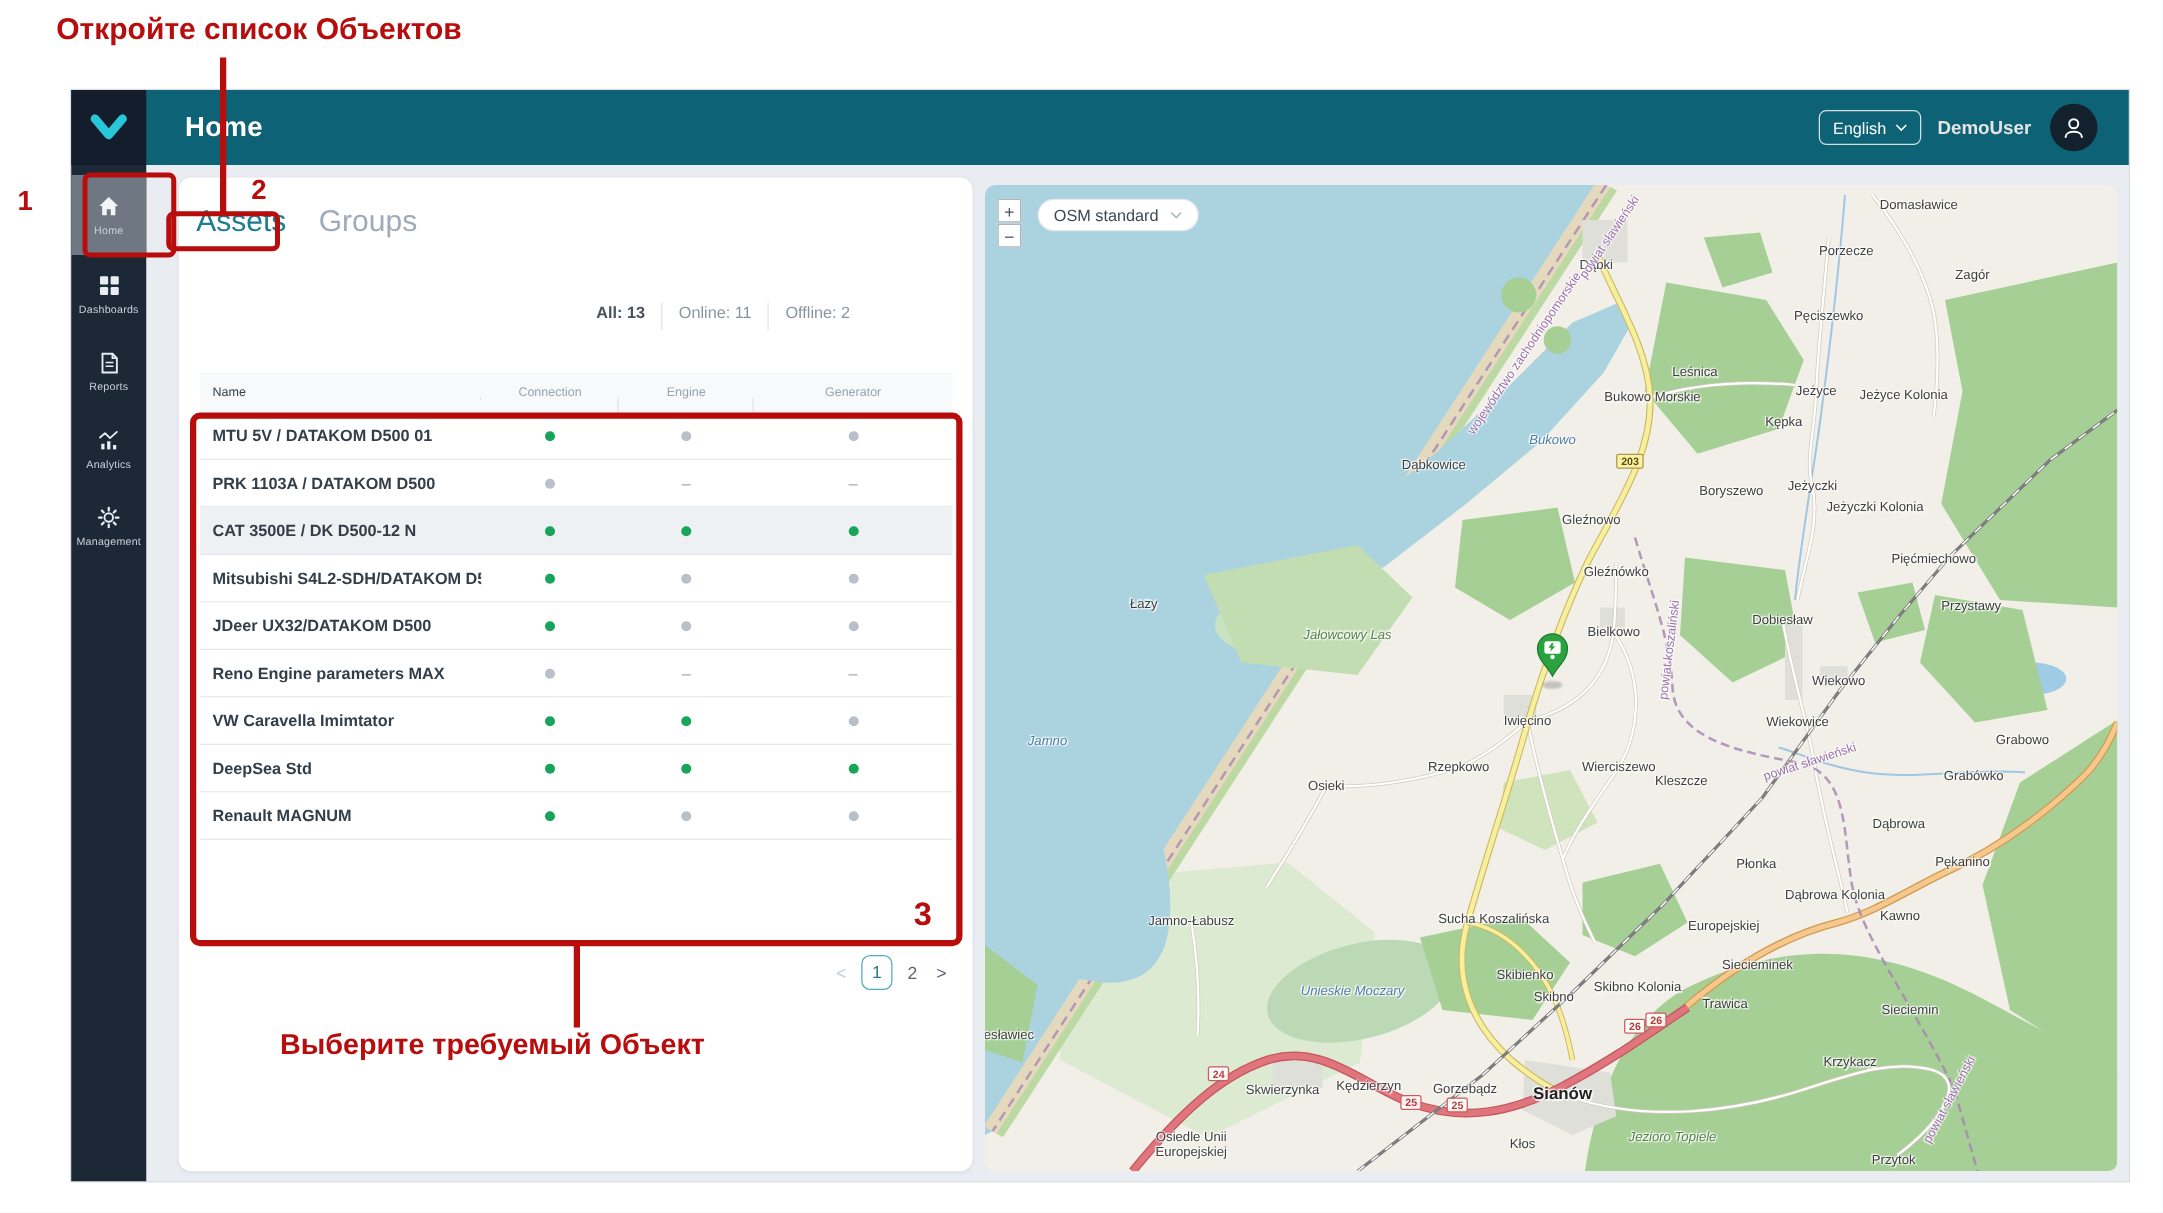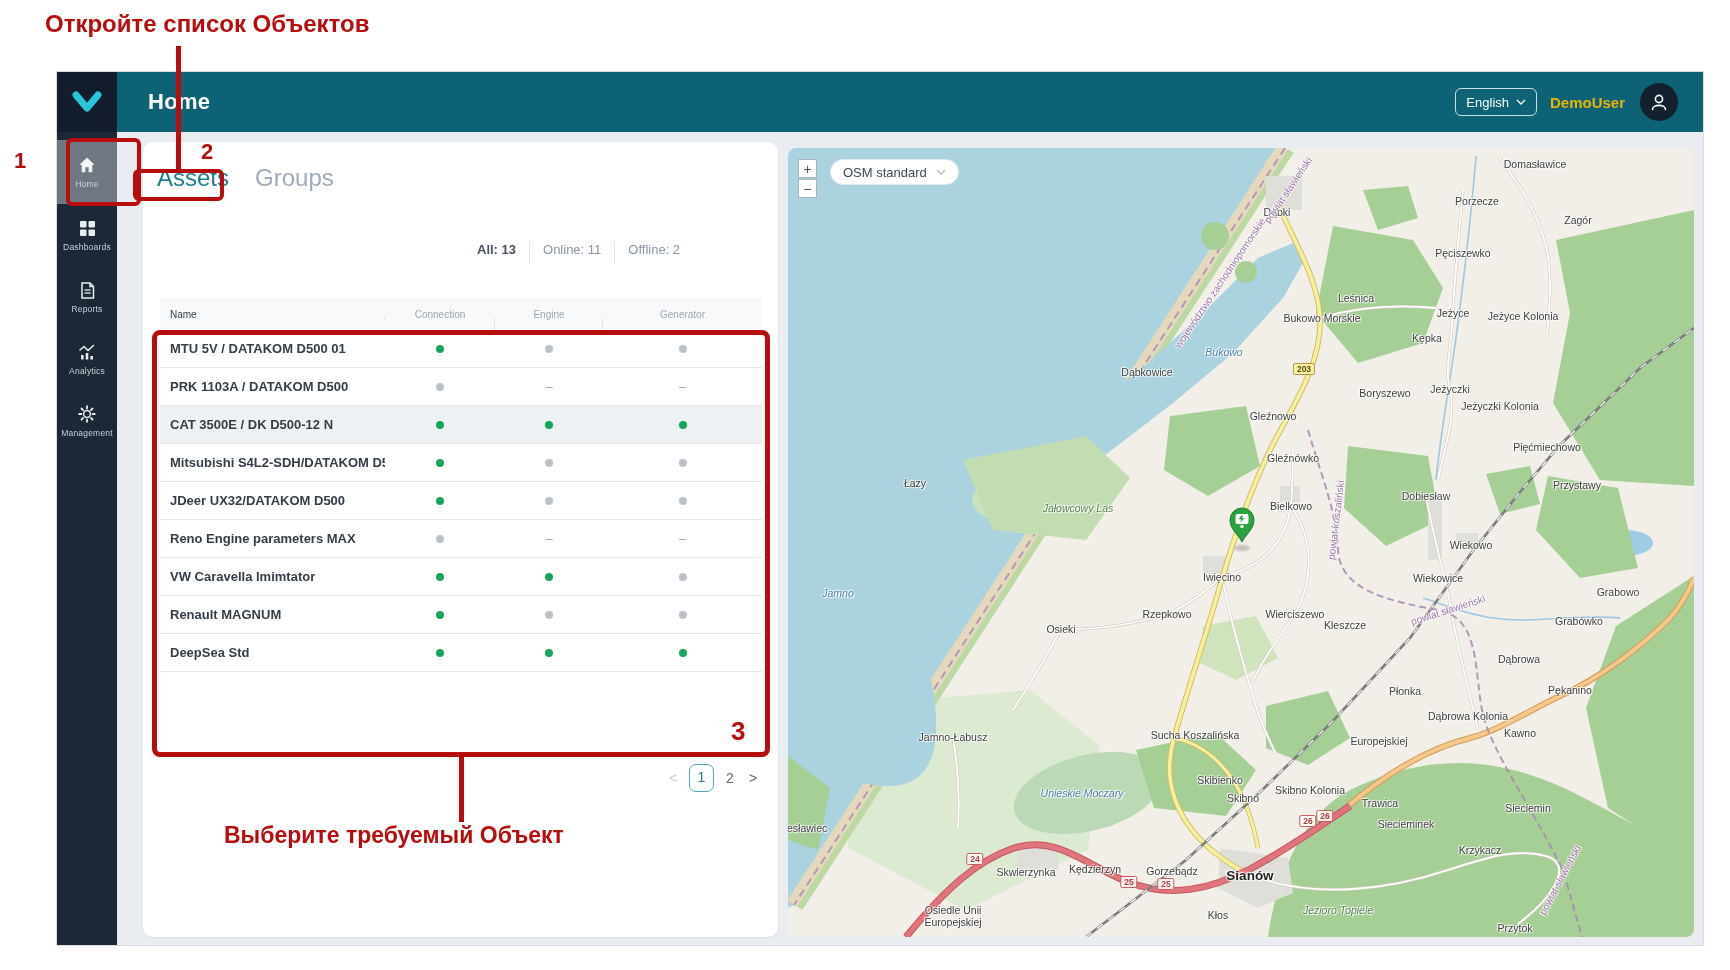--- a/index.html
+++ b/index.html
@@ -29,21 +29,21 @@
   
   .topbar { position:absolute; left:0; top:0; width:100%; height:60px; background:#0d6375; }
   .logo { position:absolute; left:0; top:0; width:60px; height:60px; background:#131d2b;
           display:flex; align-items:center; justify-content:center; }
   .app-title { position:absolute; left:91px; top:0; height:60px; display:flex; align-items:center;
                color:#fff; font-size:22px; font-weight:600; letter-spacing:.3px; }
   .lang-btn { position:absolute; right:166px; top:16px; height:28px; padding:0 10px;
               background:transparent; border:1px solid rgba(255,255,255,.8); border-radius:6px;
               color:#fff; font-size:13px; font-family:inherit; display:flex; align-items:center; gap:7px; cursor:pointer; }
   .user-name { position:absolute; right:78px; top:0; height:60px; display:flex; align-items:center;
-               color:#eab308; font-size:15px; font-weight:600;margin-left:48px; }
+               color:#e5e5e5; font-size:15px; font-weight:600;margin-left:48px; }
   .avatar { position:absolute; right:25px; top:11px; width:38px; height:38px; border-radius:50%;
             background:#13202e; display:flex; align-items:center; justify-content:center; }
 
   
   .sidebar { position:absolute; left:0; top:60px; width:60px; height:813px; background:#1d2837; padding-top:8px; }
   .side-item { width:60px; height:62px; display:flex; flex-direction:column; align-items:center;
                justify-content:center; gap:4px; cursor:pointer; }
   .side-item.active { height:64px; background:#6f7882; }
   .side-item .lbl { font-size:8.5px; color:#c9d1d9; letter-spacing:.2px; }
   .side-item svg { display:block; }
@@ -283,30 +283,30 @@
             <div class="c-eng"><span class="dash">–</span></div>
             <div class="c-gen"><span class="dash">–</span></div>
           </div>
           <div class="t-row">
             <div class="c-name">VW Caravella Imimtator</div>
             <div class="c-conn"><span class="dot online"></span></div>
             <div class="c-eng"><span class="dot online"></span></div>
             <div class="c-gen"><span class="dot offline"></span></div>
           </div>
           <div class="t-row">
+            <div class="c-name">DeepSea Std</div>
+            <div class="c-conn"><span class="dot online"></span></div>
+            <div class="c-eng"><span class="dot online"></span></div>
+            <div class="c-gen"><span class="dot online"></span></div>
+          </div>
+          <div class="t-row">
             <div class="c-name">Renault MAGNUM</div>
             <div class="c-conn"><span class="dot online"></span></div>
             <div class="c-eng"><span class="dot offline"></span></div>
             <div class="c-gen"><span class="dot offline"></span></div>
-          </div>
-          <div class="t-row">
-            <div class="c-name">DeepSea Std</div>
-            <div class="c-conn"><span class="dot online"></span></div>
-            <div class="c-eng"><span class="dot online"></span></div>
-            <div class="c-gen"><span class="dot online"></span></div>
           </div>
         </div>
 
       <div class="pagination" id="pagination">
           <span class="pg prev">&lt;</span>
           <span class="pg page-btn active">1</span>
           <span class="pg page-btn">2</span>
           <span class="pg next">&gt;</span>
         </div>
     </div>
@@ -444,34 +444,34 @@
           <div class="map-label " style="left: 731px; top: 511px;">Dąbrowa</div>
           <div class="map-label " style="left: 617px; top: 543px;">Płonka</div>
           <div class="map-label " style="left: 782px; top: 542px;">Pękanino</div>
           <div class="map-label " style="left: 680px; top: 568px;">Dąbrowa Kolonia</div>
           <div class="map-label " style="left: 712px; top: 585px; padding-left: 40px;">Kawno</div>
           <div class="map-label " style="left: 407px; top: 587px;">Sucha Koszalińska</div>
           <div class="map-label " style="left: 591px; top: 593px;">Europejskiej</div>
           <div class="map-label " style="left: 432px; top: 632px;">Skibienko</div>
           <div class="map-label " style="left: 455px; top: 650px;">Skibno</div>
           <div class="map-label " style="left: 522px; top: 642px;">Skibno Kolonia</div>
-          <div class="map-label " style="left: 618px; top: 676px;">Siecieminek</div>
+          <div class="map-label " style="left: 618px; top: 624px;">Siecieminek</div>
           <div class="map-label " style="left: 592px; top: 655px;">Trawica</div>
           <div class="map-label " style="left: 740px; top: 660px;">Sieciemin</div>
           <div class="map-label " style="left: 692px; top: 702px;">Krzykacz</div>
           <div class="map-label city" style="left: 462px; top: 727px;">Sianów</div>
           <div class="map-label " style="left: 384px; top: 723px;">Gorzebądz</div>
           <div class="map-label " style="left: 430px; top: 767px;">Kłos</div>
           <div class="map-label " style="left: 727px; top: 780px;">Przytok</div>
           <div class="map-label " style="left: 165px; top: 589px;">Jamno-Łabusz</div>
           <div class="map-label " style="left: 18px; top: 680px;">iesławiec</div>
           <div class="map-label " style="left: 238px; top: 724px;">Skwierzynka</div>
           <div class="map-label " style="left: 307px; top: 721px;">Kędzierzyn</div>
           <div class="map-label wrap" style="left: 165px; top: 768px;">Osiedle Unii Europejskiej</div>
-          <div class="map-label water" style="left: 436px; top: 204px;">Bukowo</div>
+          <div class="map-label water" style="left: 454px; top: 204px;">Bukowo</div>
           <div class="map-label water" style="left: 50px; top: 445px;">Jamno</div>
           <div class="map-label water wrap" style="left: 294px; top: 645px;">Unieskie Moczary</div>
           <div class="map-label green wrap" style="left: 550px; top: 762px;">Jezioro Topiele</div>
           <div class="map-label green wrap" style="left: 290px; top: 360px;">Jałowcowy Las</div>
           <div class="map-label bound" style="left: 432px; top: 135px; transform: translate(-50%, -50%) rotate(-56deg);">województwo zachodniopomorskie</div>
           <div class="map-label bound" style="left: 500px; top: 42px; transform: translate(-50%, -50%) rotate(-56deg);">powiat sławieński</div>
           <div class="map-label bound" style="left: 548px; top: 372px; transform: translate(-50%, -50%) rotate(-83deg);">powiat koszaliński</div>
           <div class="map-label bound" style="left: 660px; top: 462px; transform: translate(-50%, -50%) rotate(-18deg);">powiat sławieński</div>
           <div class="map-label bound" style="left: 772px; top: 732px; transform: translate(-50%, -50%) rotate(-62deg);">powiat sławieński</div>
           <div class="badge yellow" style="left: 516px; top: 221px;">203</div>

